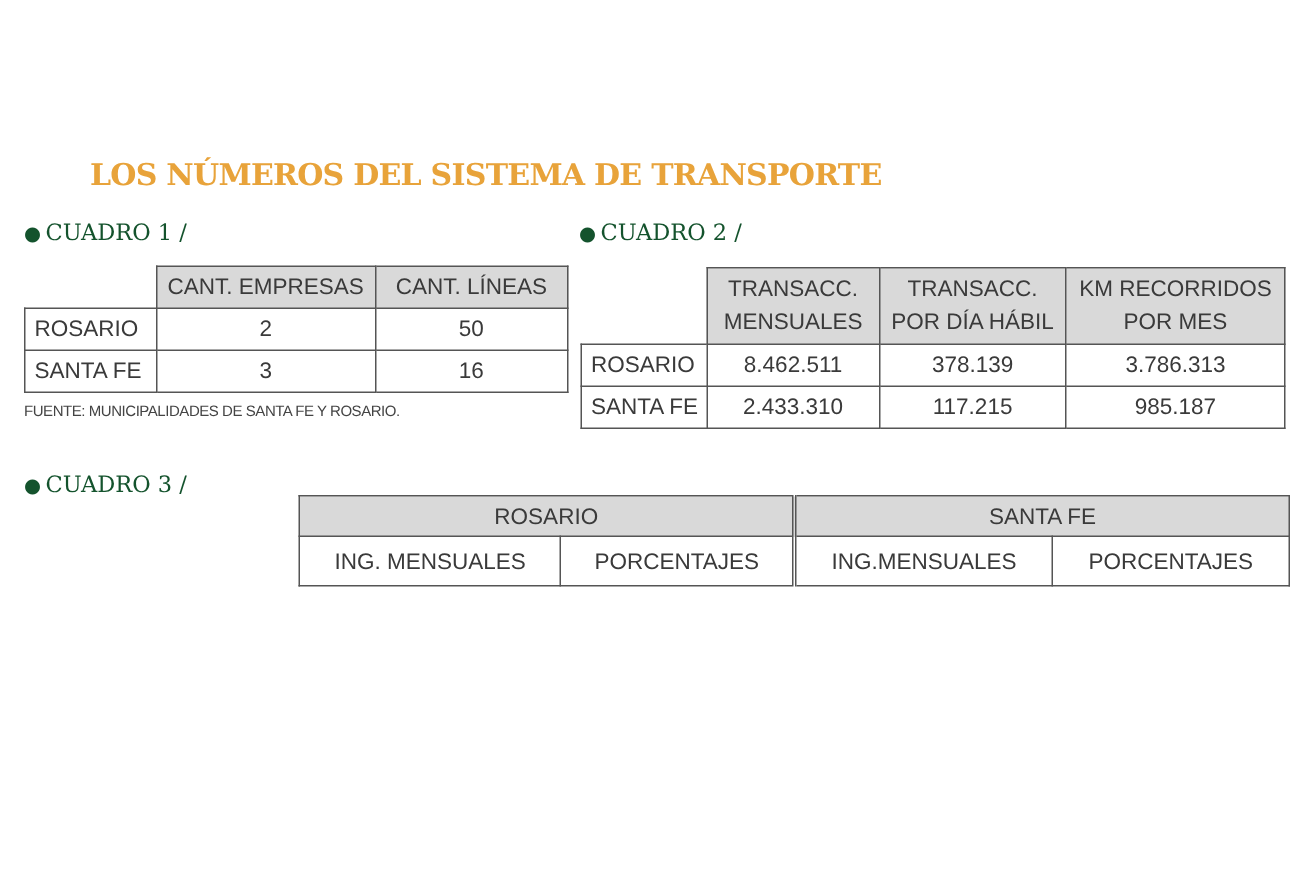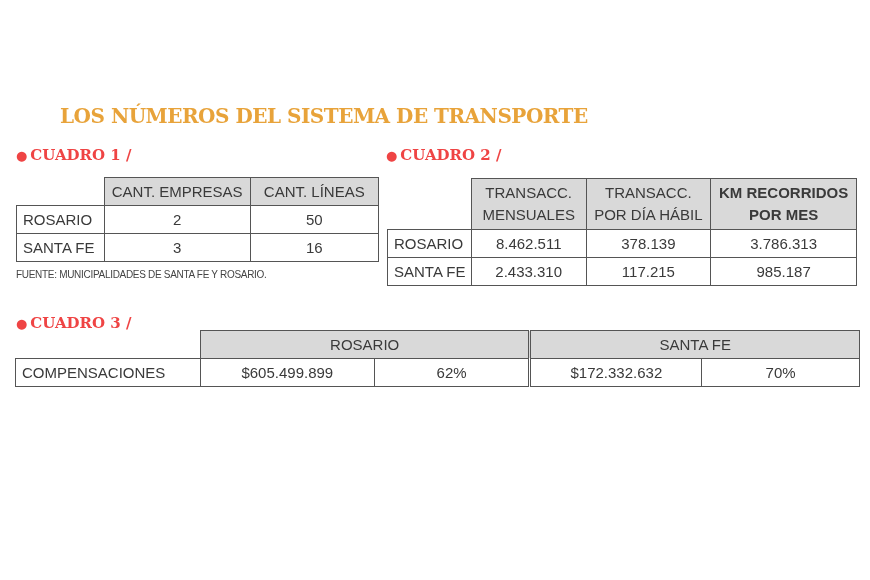--- a/index.html
+++ b/index.html
@@ -1,20 +1,20 @@
 <!DOCTYPE html>
 <html><head>
 <meta charset="utf-8">
 <style>
   html, body { margin:0; padding:0; }
   body { width:870px; height:580px; background:#ffffff; position:relative; overflow:hidden;
          font-family:"Liberation Sans", sans-serif; color:#3a3a3a; }
   .title { position:absolute; left:16px; top:104px; font-family:"DejaVu Serif", serif; font-weight:bold;
            font-size:20px; color:#e8a33a; letter-spacing:-0.5px; white-space:nowrap;margin-left:44px; }
-  .section { position:absolute; font-family:"DejaVu Serif", serif; font-weight:bold; font-size:15px; color:#ef4444; white-space:nowrap; }
+  .section { position:absolute; font-family:"DejaVu Serif", serif; font-weight:normal; font-size:15px; color:#14532d; white-space:nowrap; }
   .section .dot { font-size:13px; margin-right:3px; }
   table { position:absolute; border-collapse:collapse; font-size:15px; color:#3a3a3a; }
   td { border:1.5px solid #555; padding:0; text-align:center; height:27px; white-space:nowrap; }
   td.label { text-align:left; padding-left:6px; }
   td.blank { border:none; }
   td.head { background:#d9d9d9; border-top:1.5px solid #555; }
   .fuente { position:absolute; left:16px; top:269px; font-size:10px; color:#444; letter-spacing:-0.3px; white-space:nowrap; }
   
   #t3 td { height:27px; }
   #t3 td.grp { background:#d9d9d9; height:22px; }
@@ -69,21 +69,21 @@
       <tr>
     <td class="blank"></td>
     <td class="head" style="height:50px; line-height:22px;">
       <div>TRANSACC.</div>
       <div>MENSUALES</div>
     </td>
     <td class="head" style="line-height:22px;">
       <div>TRANSACC.</div>
       <div>POR DÍA HÁBIL</div>
     </td>
-    <td class="head" style="line-height:22px;font-weight:bold;">
+    <td class="head" style="line-height:22px;">
       <div>KM RECORRIDOS</div>
       <div>POR MES</div>
     </td>
   </tr>
   <tr>
     <td class="label">ROSARIO</td>
     <td>8.462.511</td>
     <td>378.139</td>
     <td>3.786.313</td>
   </tr>
@@ -107,20 +107,20 @@
       <col style="width:172px">
       <col style="width:158px">
     </colgroup>
   <tbody>
       <tr>
     <td class="blank"></td>
     <td class="grp" colspan="2">ROSARIO</td>
     <td class="grp sep" colspan="2">SANTA FE</td>
   </tr>
   <tr>
-    <td class="label">COMPENSACIONES</td>
-    <td>$605.499.899</td>
-    <td>62%</td>
-    <td class="sep">$172.332.632</td>
-    <td>70%</td>
+    <td class="blank"></td>
+    <td class="sub" style="height:32px;">ING. MENSUALES</td>
+    <td class="sub">PORCENTAJES</td>
+    <td class="sub sep">ING.MENSUALES</td>
+    <td class="sub">PORCENTAJES</td>
   </tr>
 </tbody>
   </table>
 
 </body></html>

